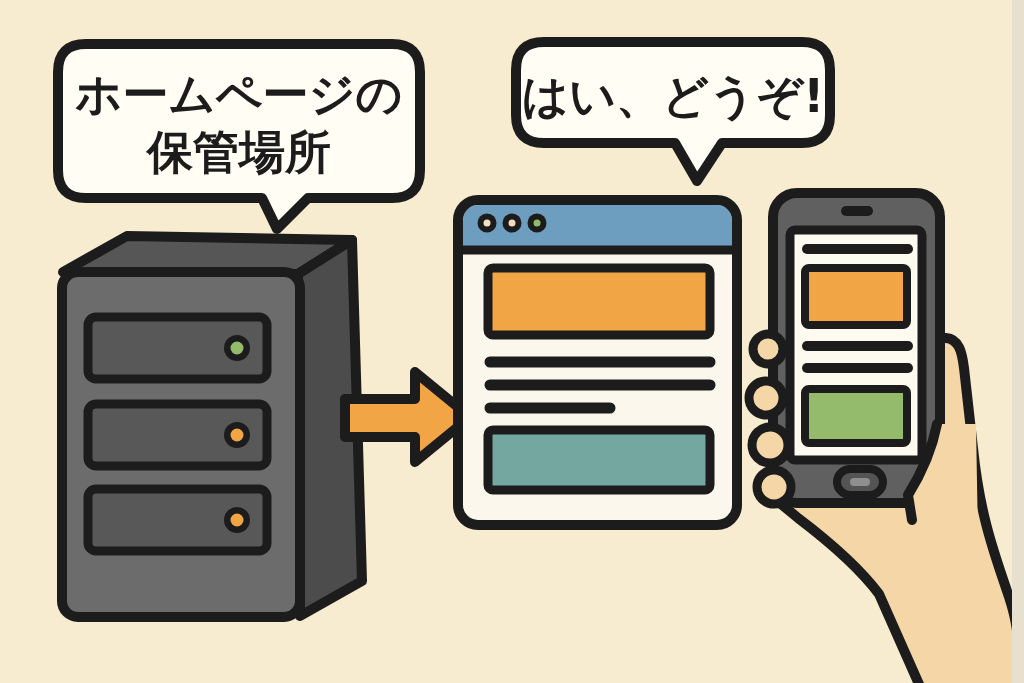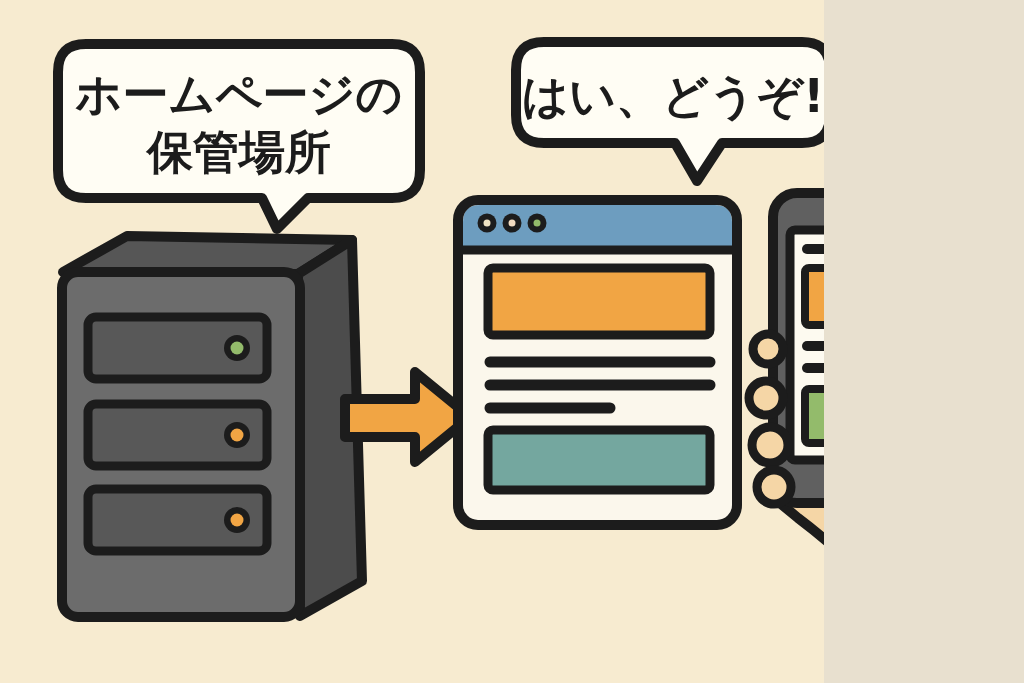--- a/index.html
+++ b/index.html
@@ -1,16 +1,16 @@
 <!DOCTYPE html>
 <html><head>
 <meta charset="utf-8">
 <style>
   html,body{margin:0;padding:0;background:#e8e0cf;}
-  .stage{width:824px;height:683px;position:relative;overflow:hidden;text-decoration:underline;}
+  .stage{width:1012px;height:683px;position:relative;overflow:hidden;text-decoration:underline;}
   svg{display:block;}
   .ol{stroke:#1c1c1c;stroke-linejoin:round;stroke-linecap:round;}
   .nofill{fill:none;}
   .bubble-text{
     font-family:"DejaVu Sans", sans-serif;
     font-weight:bold;
     fill:#1c1c1c;
     text-anchor:middle;
   }
 </style>

